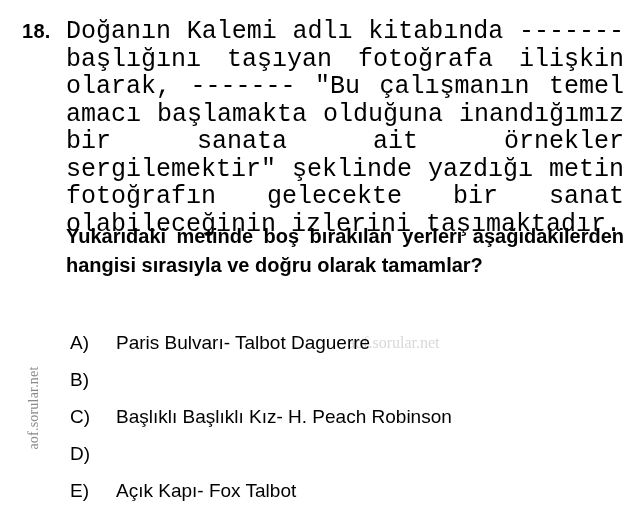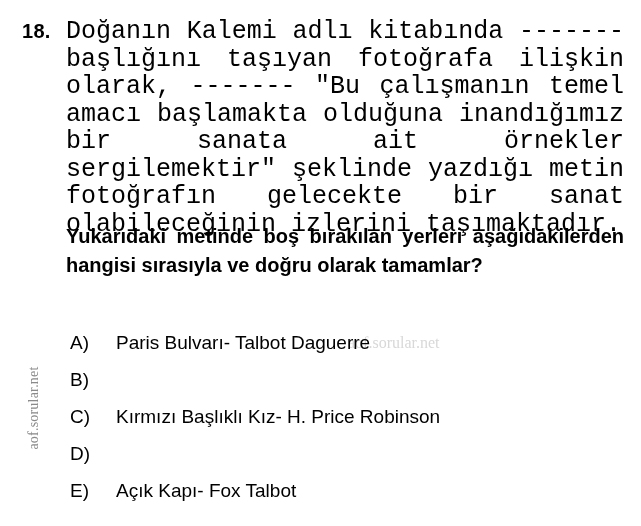--- a/index.html
+++ b/index.html
@@ -127,21 +127,21 @@
       <span class="letter">A)</span>
       <span class="text">Paris Bulvarı- Talbot Daguerre</span>
     </div>
 
     <div class="option">
       <span class="letter">B)</span>
     </div>
 
     <div class="option">
       <span class="letter">C)</span>
-      <span class="text">Kırmızı Başlıklı Kız- H. Price Robinson</span>
+      <span class="text">Başlıklı Başlıklı Kız- H. Peach Robinson</span>
     </div>
 
     <div class="option">
       <span class="letter">D)</span>
     </div>
 
     <div class="option">
       <span class="letter">E)</span>
       <span class="text">Açık Kapı- Fox Talbot</span>
     </div>

